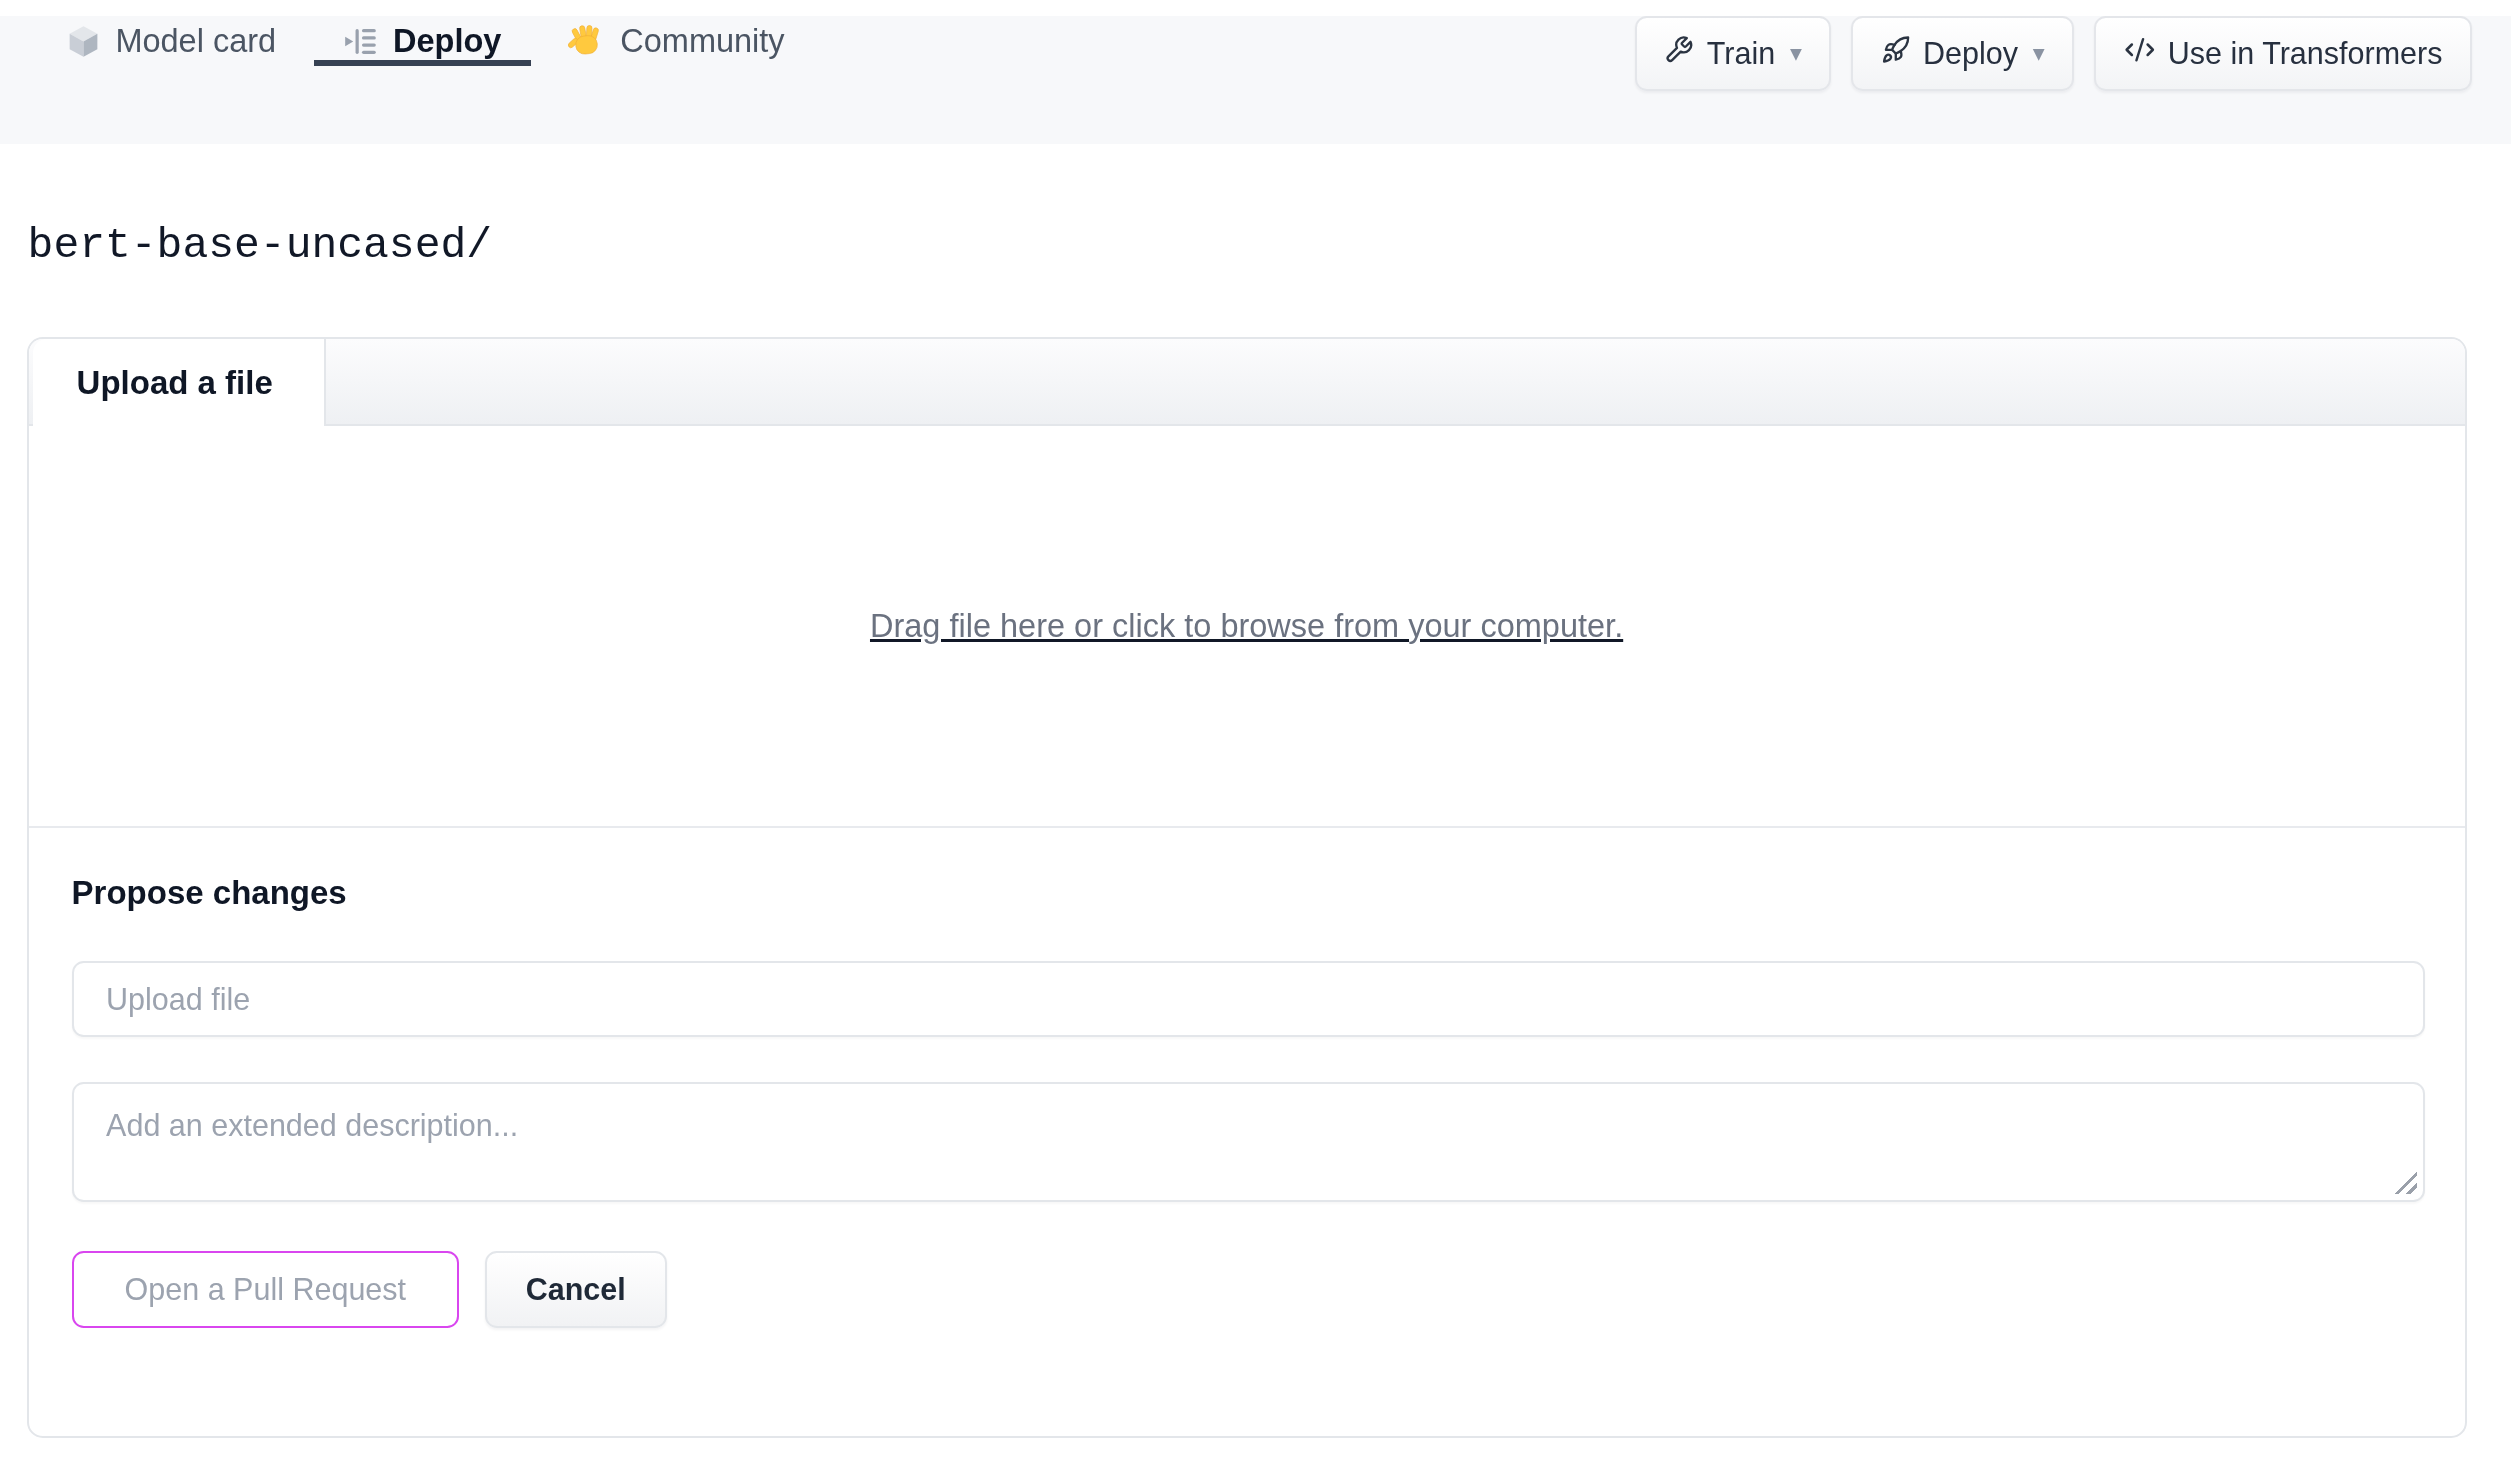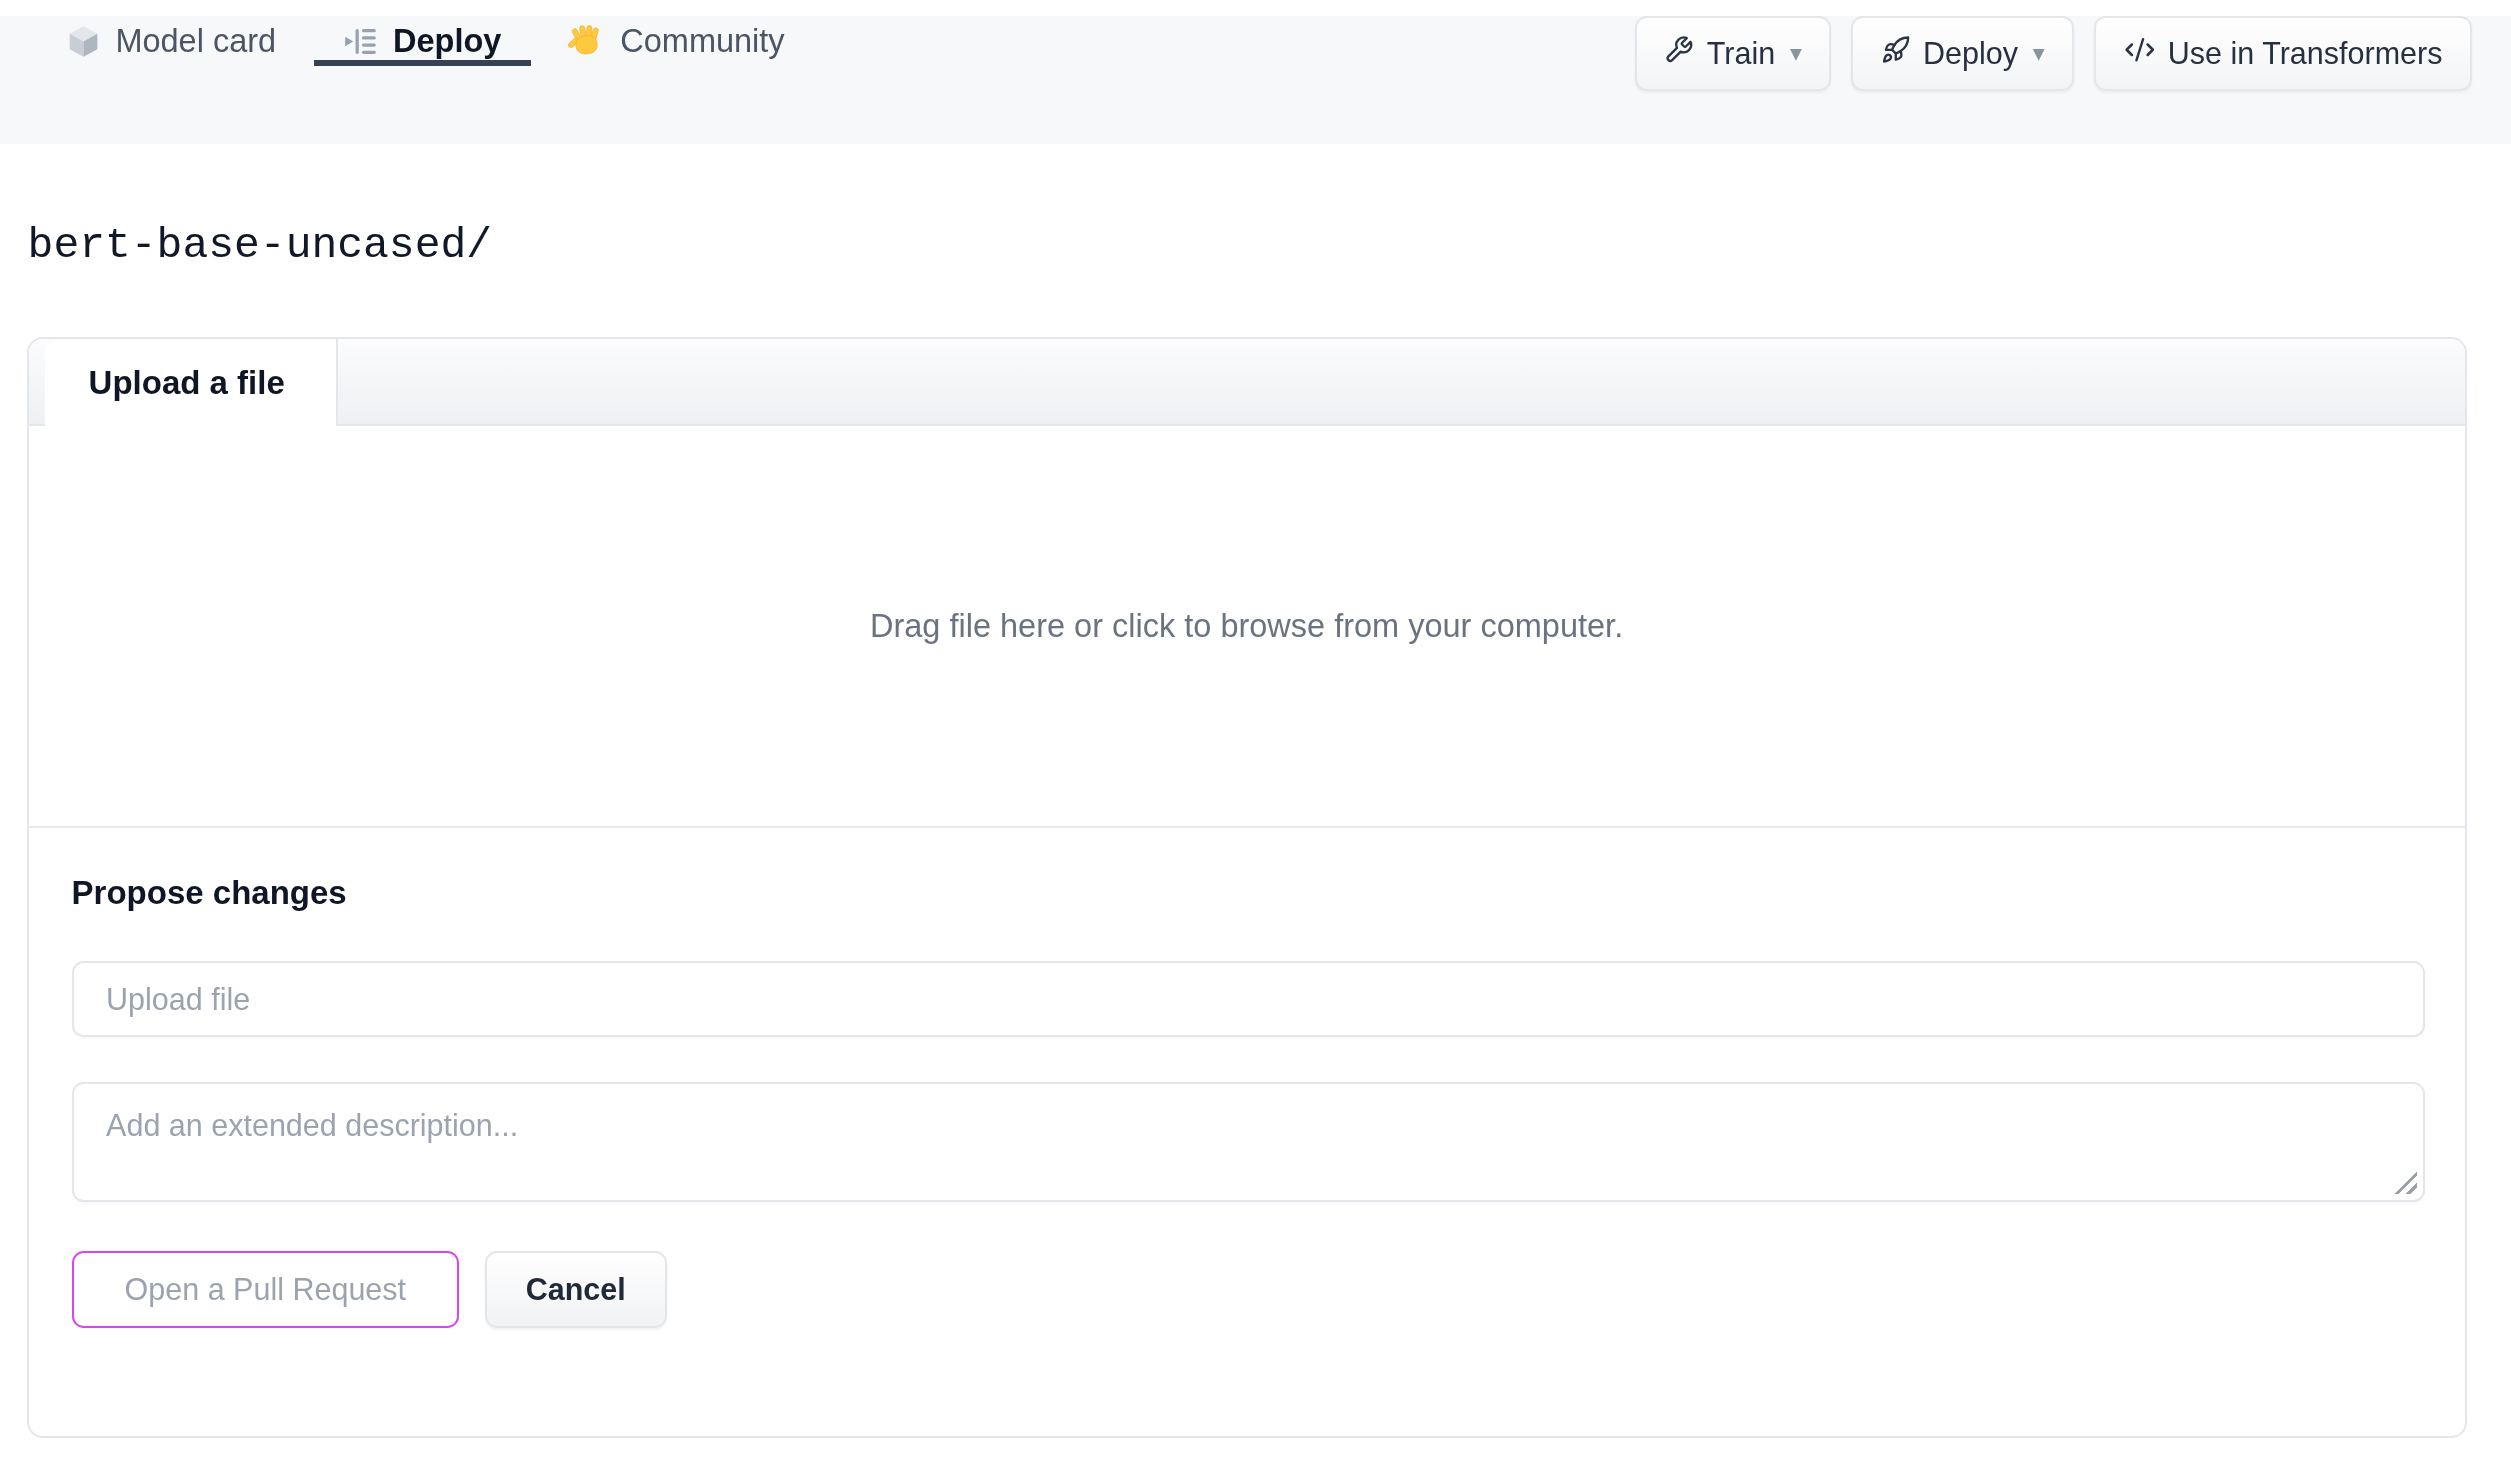--- a/index.html
+++ b/index.html
@@ -47,28 +47,28 @@
     background:#ffffff;border:2px solid #e3e6ea;border-radius:15.8px;
     box-sizing:border-box;display:flex;flex-direction:column;
   }
   .tabbar{
     position:relative;flex:0 0 auto;height:87px;
     background:linear-gradient(to bottom,#fcfcfd 0%,#eef0f3 100%);
     border-bottom:2px solid #e3e6ea;border-radius:13.8px 13.8px 0 0;
     box-sizing:border-box;
   }
   .upload-tab{
-    position:absolute;left:16px;top:0;bottom:-2px;width:293px;
+    position:absolute;left:4px;top:0;bottom:-2px;width:293px;
     background:#ffffff;border-right:2px solid #e3e6ea;border-top-left-radius:13.8px;
     display:flex;align-items:center;padding-left:44px;box-sizing:border-box;
     font-size:33px;font-weight:700;color:#0f1726;cursor:pointer;
   }
   .dropzone{
     flex:0 0 auto;height:400px;display:flex;align-items:center;justify-content:center;
-    border-bottom:2px solid #e8eaee;cursor:pointer;background:#ffffff;
+    border-bottom:2px solid #e8eaee;cursor:pointer;background:#ffffff;text-decoration:underline;
   }
   .drop-text{font-size:32.5px;color:#6b7280;}
 
   .propose{flex:1;padding:45px 40px 39px 43px;box-sizing:border-box;}
   .propose h3{margin:0 0 49px 0;font-size:33px;font-weight:700;color:#0f1726;line-height:39px;}
   .text-input{
     display:block;width:100%;height:76px;box-sizing:border-box;
     border:2px solid #e3e6ea;border-radius:11.8px;padding:0 32.5px;
     font-size:30.5px;font-family:inherit;color:#111827;outline:none;
     box-shadow:0 2px 2px rgba(16,24,40,.03);background:#ffffff;

